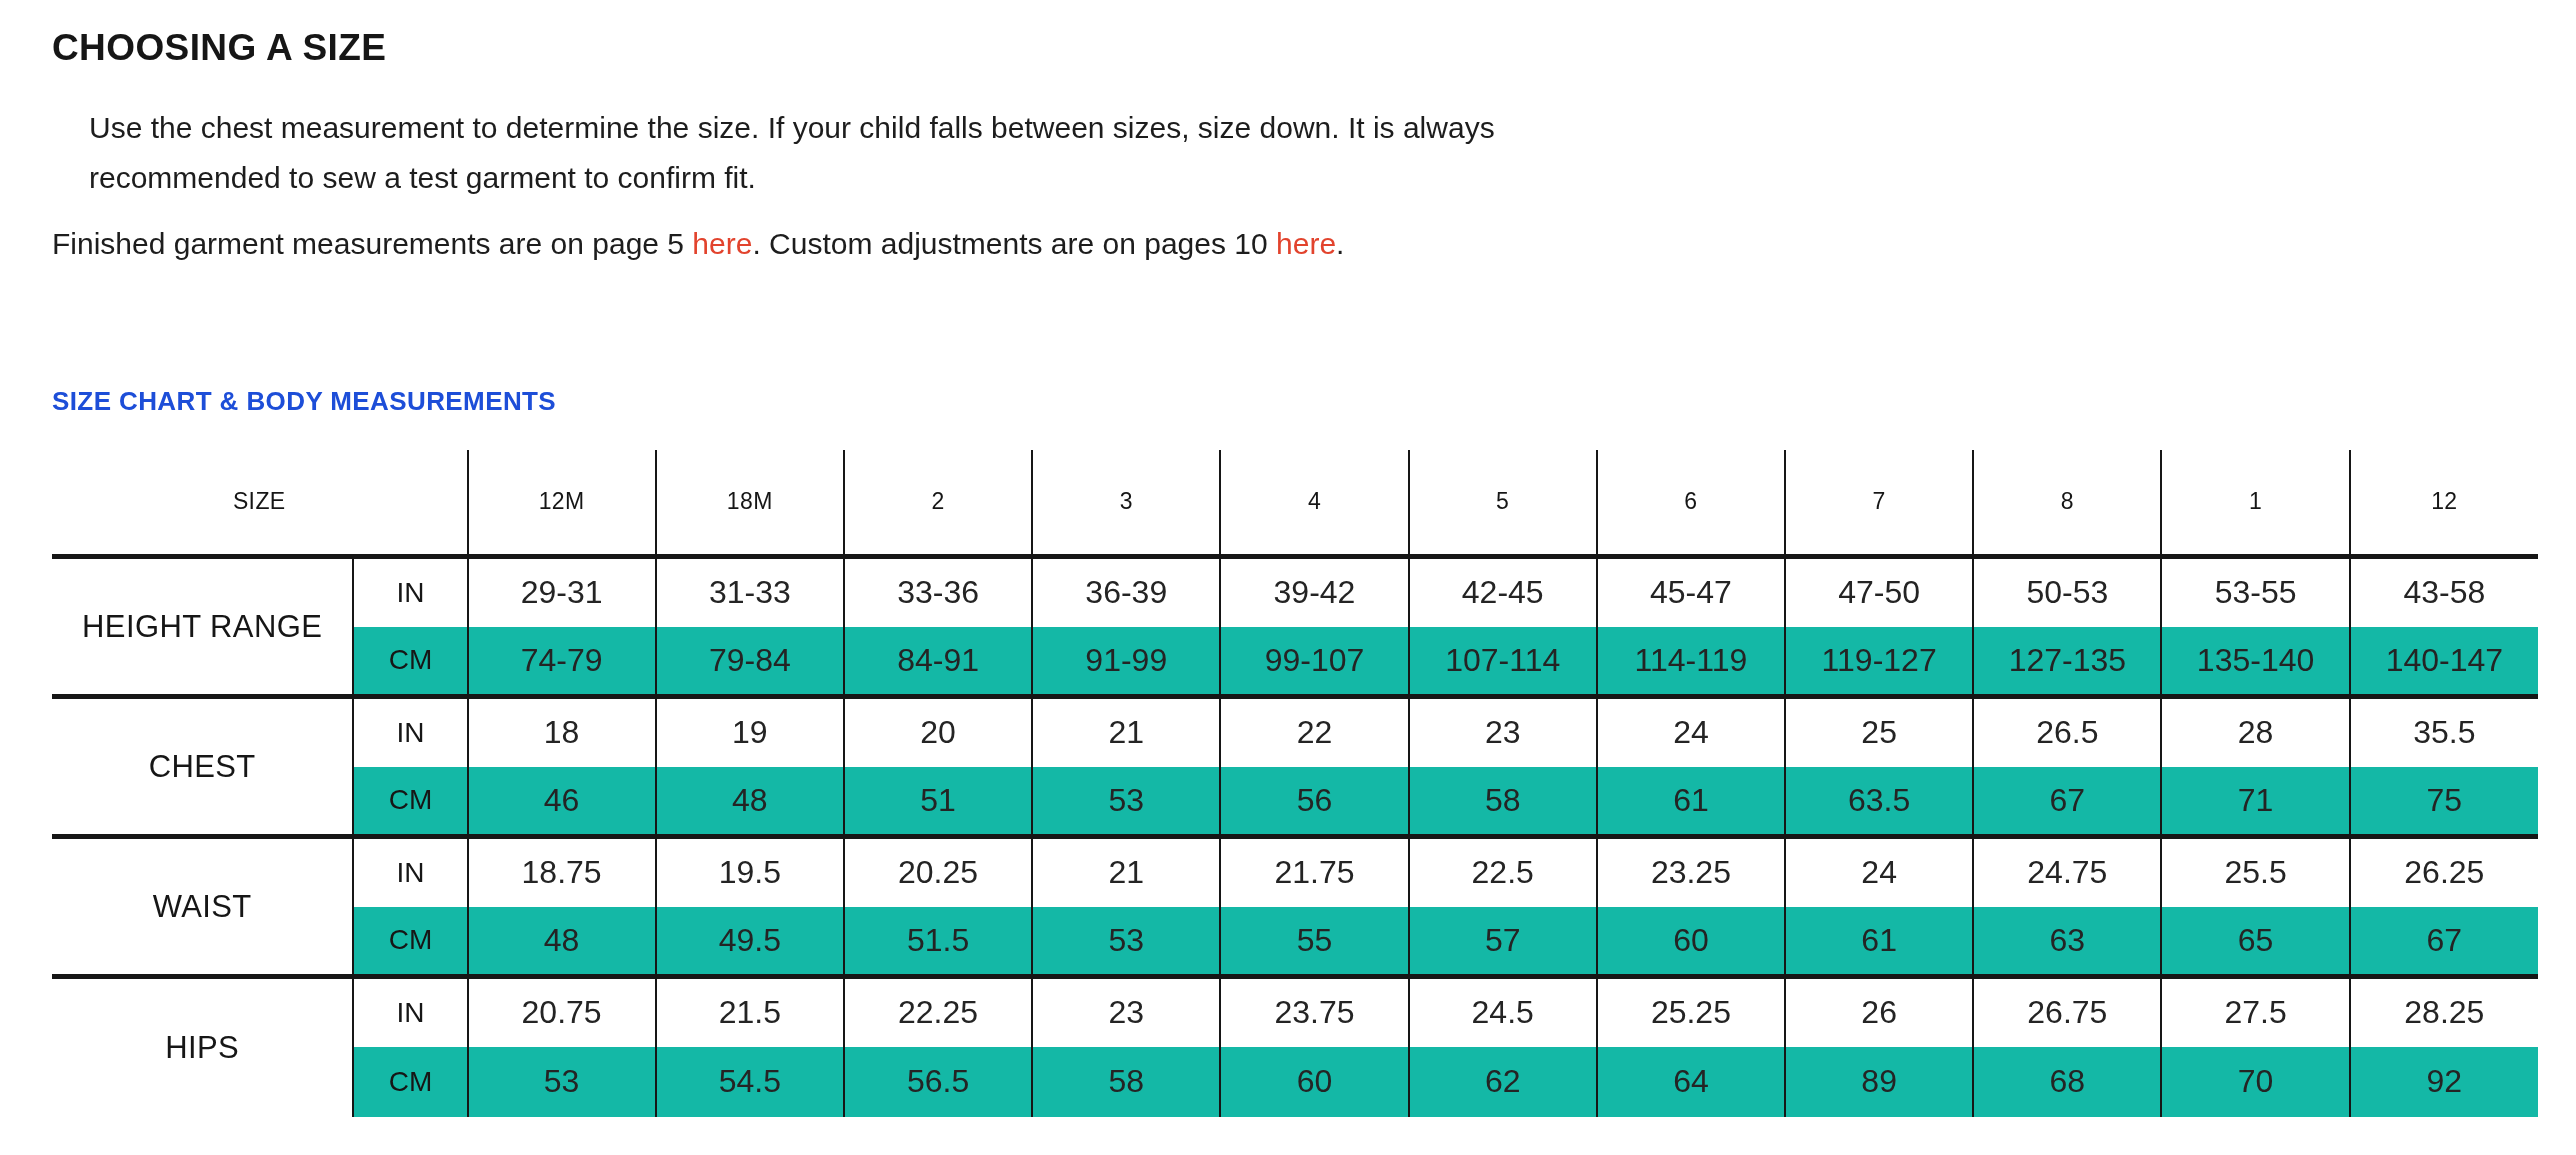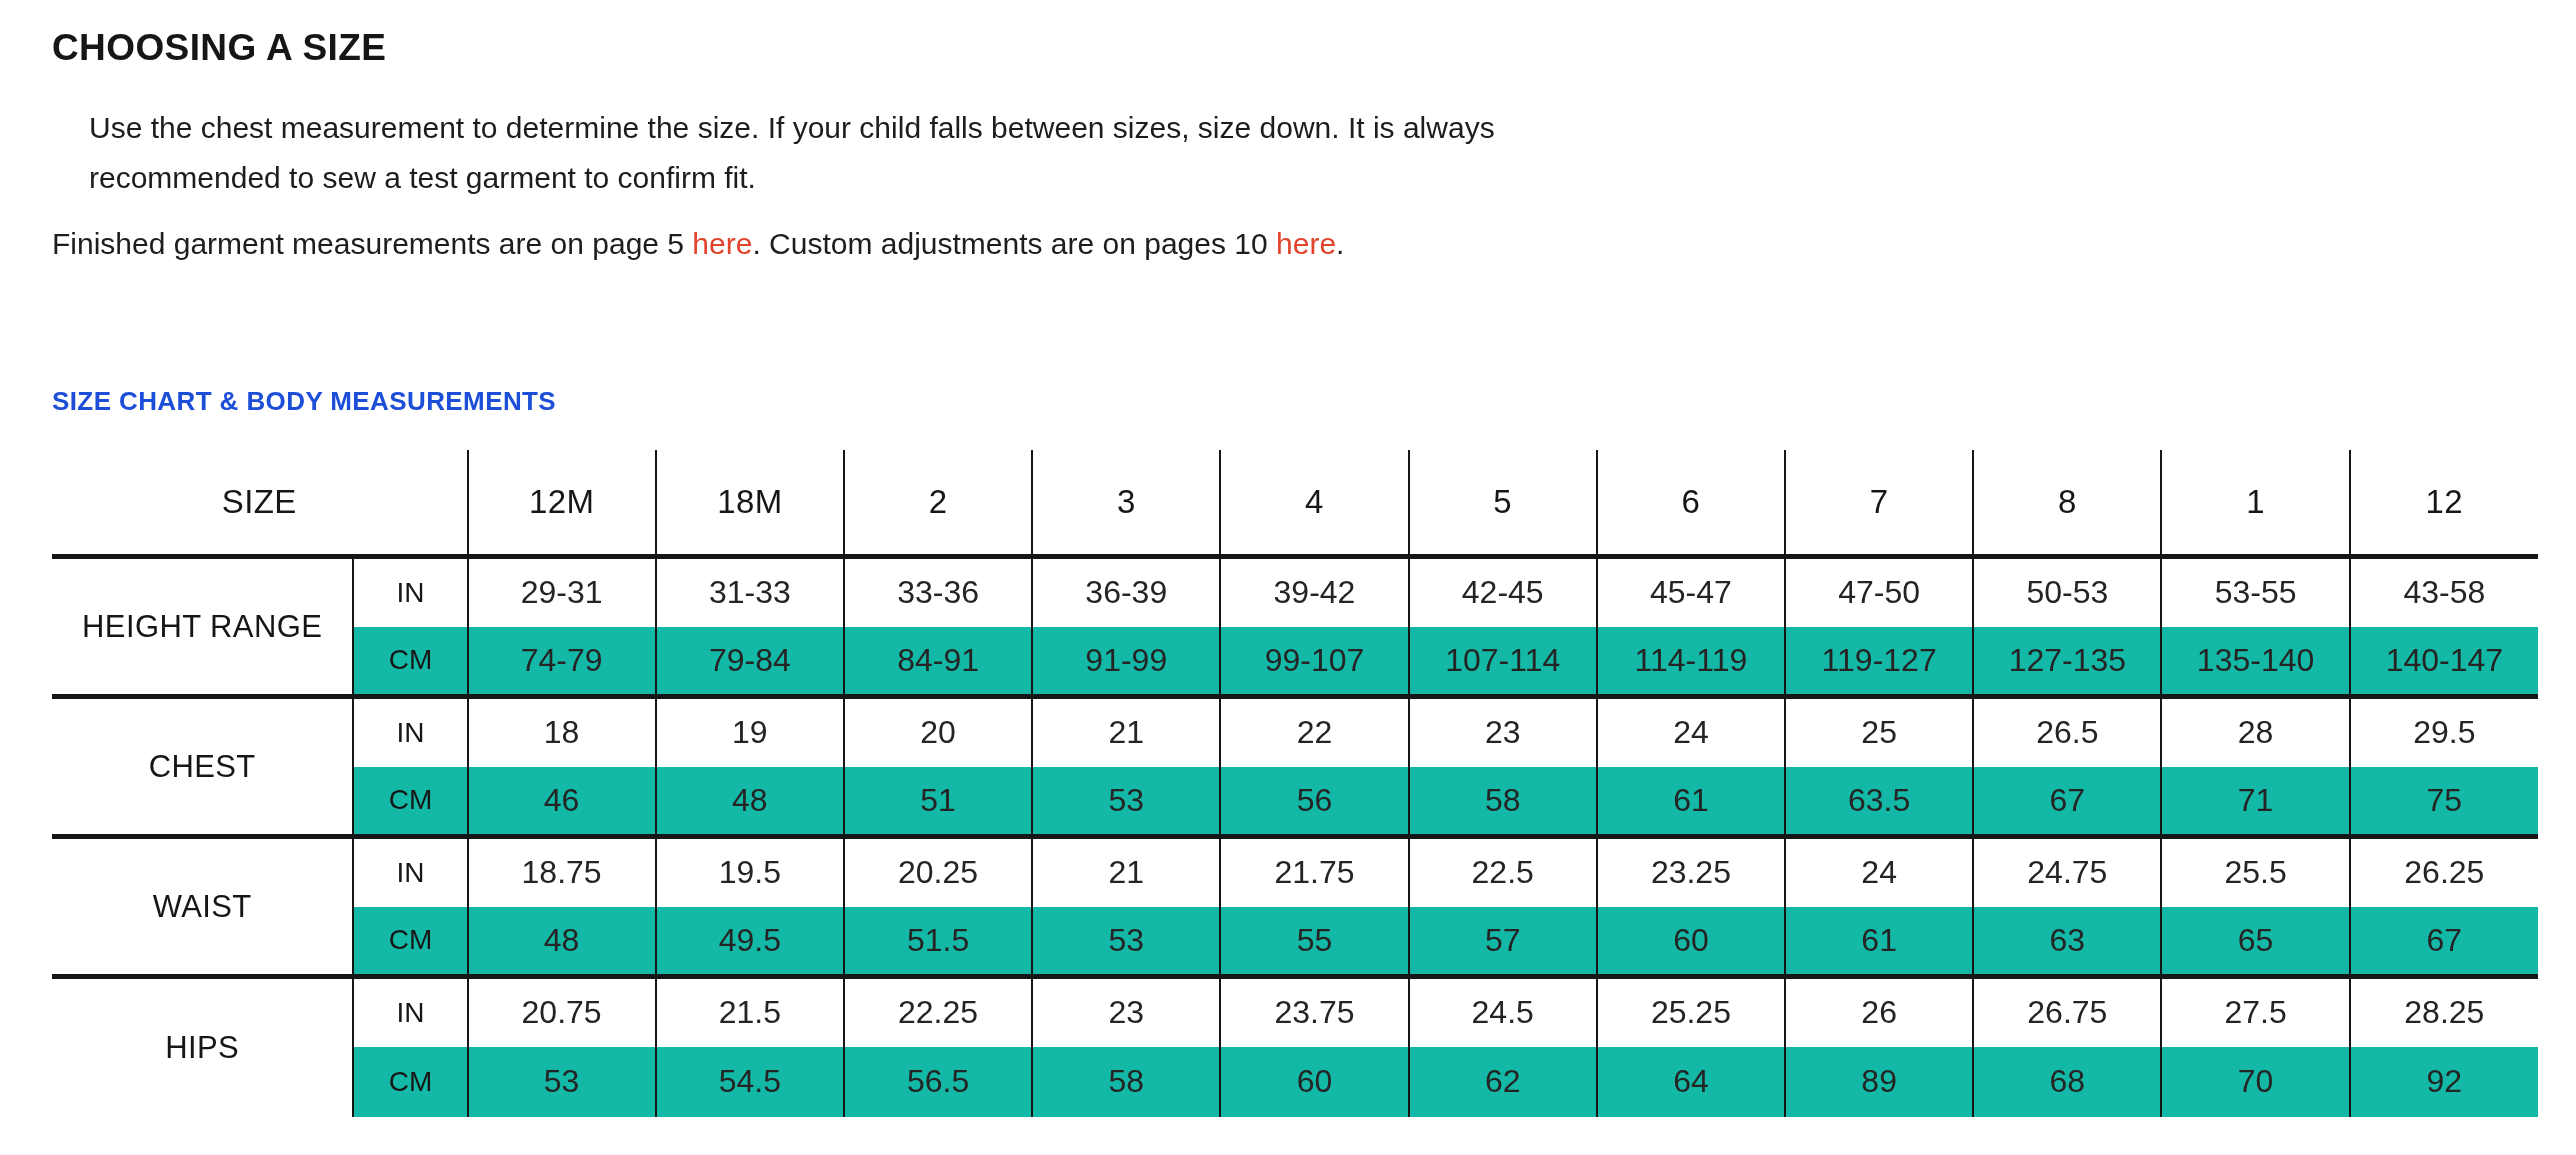--- a/index.html
+++ b/index.html
@@ -73,21 +73,21 @@
   
   thead th { border-bottom: 5.2px solid #161616; }
   tr.cm-row.pair-sep th, tr.cm-row.pair-sep td { border-bottom: 5.2px solid #161616; }
   th.rowlabel.pair-sep { border-bottom: 5.2px solid #161616; }
 
   
   tr.cm-row th.unit, tr.cm-row td { background: #14b8a6; }
   th.rowlabel { background: #ffffff; }
 
   th.corner, th.size-h {
-    font-size: 33px;
+    font-size: 23px;
     font-weight: 700;
     letter-spacing: 0.4px;
     color: #161616;
   }
   th.rowlabel {
     font-size: 31px;
     font-weight: 700;
     letter-spacing: 0.4px;
     color: #161616;
   }
@@ -180,21 +180,21 @@
           <td>18</td>
           <td>19</td>
           <td>20</td>
           <td>21</td>
           <td>22</td>
           <td>23</td>
           <td>24</td>
           <td>25</td>
           <td>26.5</td>
           <td>28</td>
-          <td>29.5</td>
+          <td>35.5</td>
         </tr>
         <tr class="cm-row pair-sep">
           <th class="unit">CM</th>
           <td>46</td>
           <td>48</td>
           <td>51</td>
           <td>53</td>
           <td>56</td>
           <td>58</td>
           <td>61</td>

